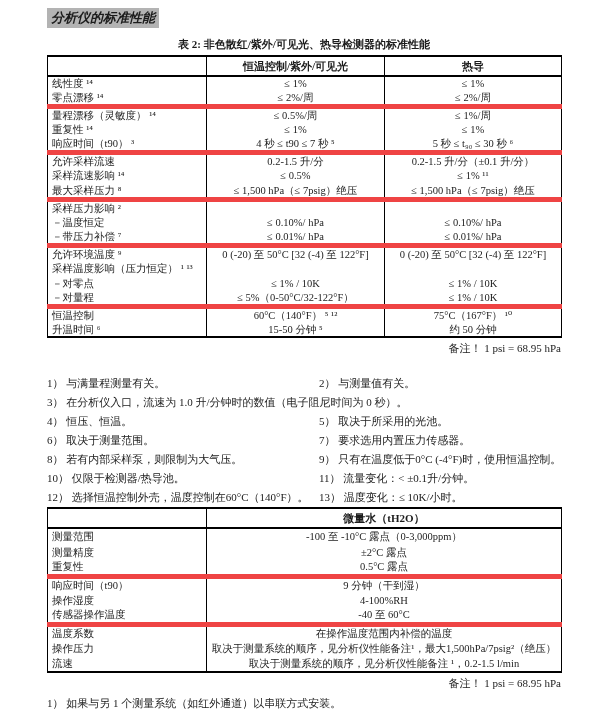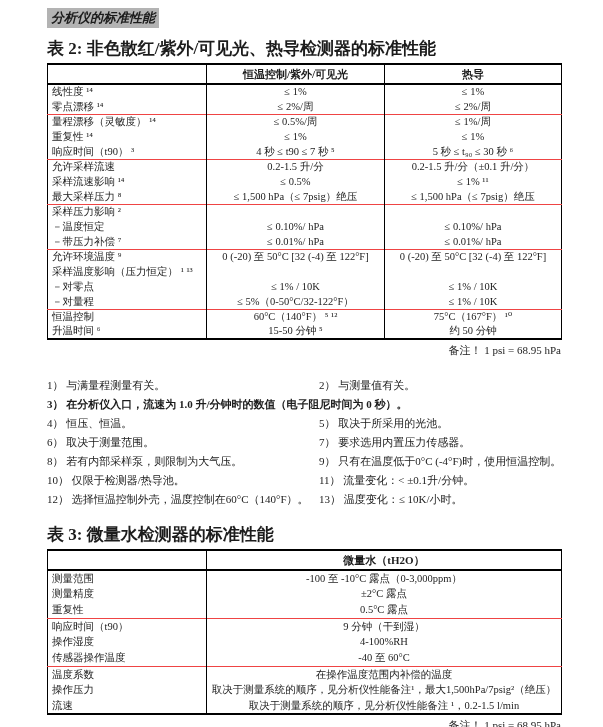--- a/index.html
+++ b/index.html
@@ -11,54 +11,55 @@
   }
   .page { width:603px; height:727px; padding:8px 0 0 47px; overflow:hidden; }
   .content { width:514px; }
 
   .doc-title {
     display:inline-block;
     font-size:13px; font-weight:bold; font-style:italic;
     padding:1px 4px;
   }
   .tbl-caption {
-    font-size:17px; font-weight:bold;
+    font-size:11px; font-weight:bold;
     margin:9px 0 3px 0;
+    text-align:center;
   }
   table {
     border-collapse:collapse; table-layout:fixed; width:514px;
     border-left:1px solid #000; border-right:1px solid #000;
     border-top:2px solid #000; border-bottom:2px solid #000;
   }
   thead tr { border-bottom:2px solid #000; }
   th {
     font-size:11px; font-weight:bold; text-align:center;
     height:20px; padding:0 3px;
   }
   th + th, td + td { border-left:1px solid #000; }
-  tbody.group { border-top:1px solid #ef4444; }
+  tbody.group { border-top:5px solid #ef4444; }
   thead + tbody.group { border-top:none; }
   td {
     font-size:10.5px; height:15px; padding:0 4px;
     line-height:1.25; white-space:nowrap; overflow:hidden;
   }
   #t3 td { height:16px; }
   td.lbl { text-align:left; }
   td.val { text-align:center; }
 
   .note-line {
     width:514px; text-align:right;
     font-size:11px; font-weight:normal; margin:3px 0 2px 0;
   }
   .fnotes {
     display:grid; grid-template-columns:272px 1fr;
     font-size:11px; line-height:19px; margin-top:18px;
   }
   .fnotes .fn { white-space:nowrap; overflow:hidden; }
-  .fnotes .span2 { grid-column:1 / -1;font-weight:bold; }
+  .fnotes .span2 { grid-column:1 / -1; }
   .caption-t3 { margin-top:14px; }
   .fn-single { font-size:11px; margin-top:5px; }
 </style>
 </head>
 <body>
 
 <div class="page">
   <div class="content">
 
     <div class="doc-title" style="background: rgb(179, 179, 179);">分析仪的标准性能</div>
@@ -188,21 +189,20 @@
         <div class="fn">6） 取决于测量范围。</div>
         <div class="fn">7） 要求选用内置压力传感器。</div>
         <div class="fn">8） 若有内部采样泵，则限制为大气压。</div>
         <div class="fn">9） 只有在温度低于0°C (-4°F)时，使用恒温控制。</div>
         <div class="fn">10） 仅限于检测器/热导池。</div>
         <div class="fn">11） 流量变化：&lt; ±0.1升/分钟。</div>
         <div class="fn">12） 选择恒温控制外壳，温度控制在60°C（140°F）。</div>
         <div class="fn">13） 温度变化：≤ 10K/小时。</div>
       </div>
 
-    <div class="tbl-caption caption-t3">表 3:  微量水检测器的标准性能</div>
 
     <table id="t3">
       <colgroup>
           <col style="width:159px">
           <col style="width:355px">
         </colgroup>
       <thead>
         <tr>
           <th></th>
           <th>微量水（tH2O）</th>

